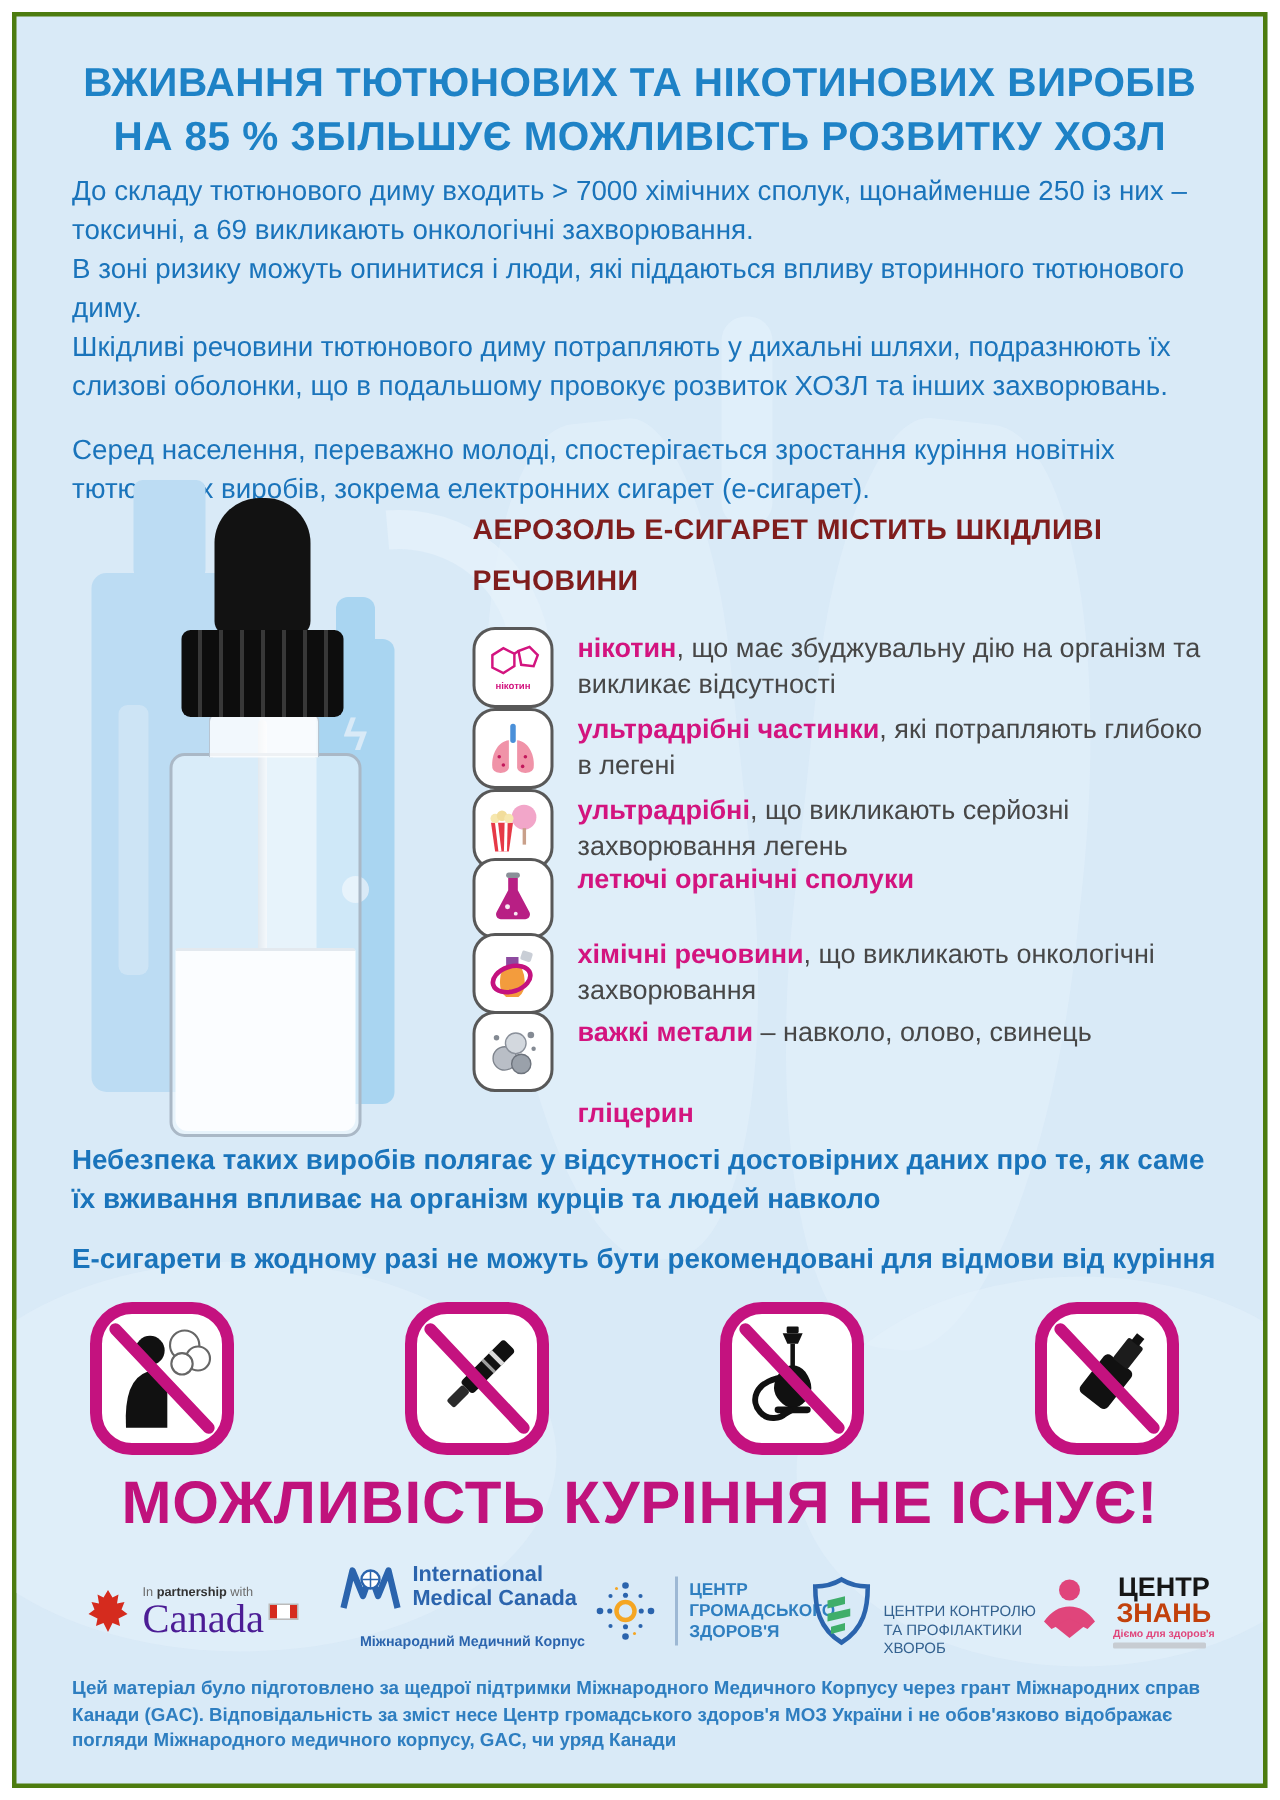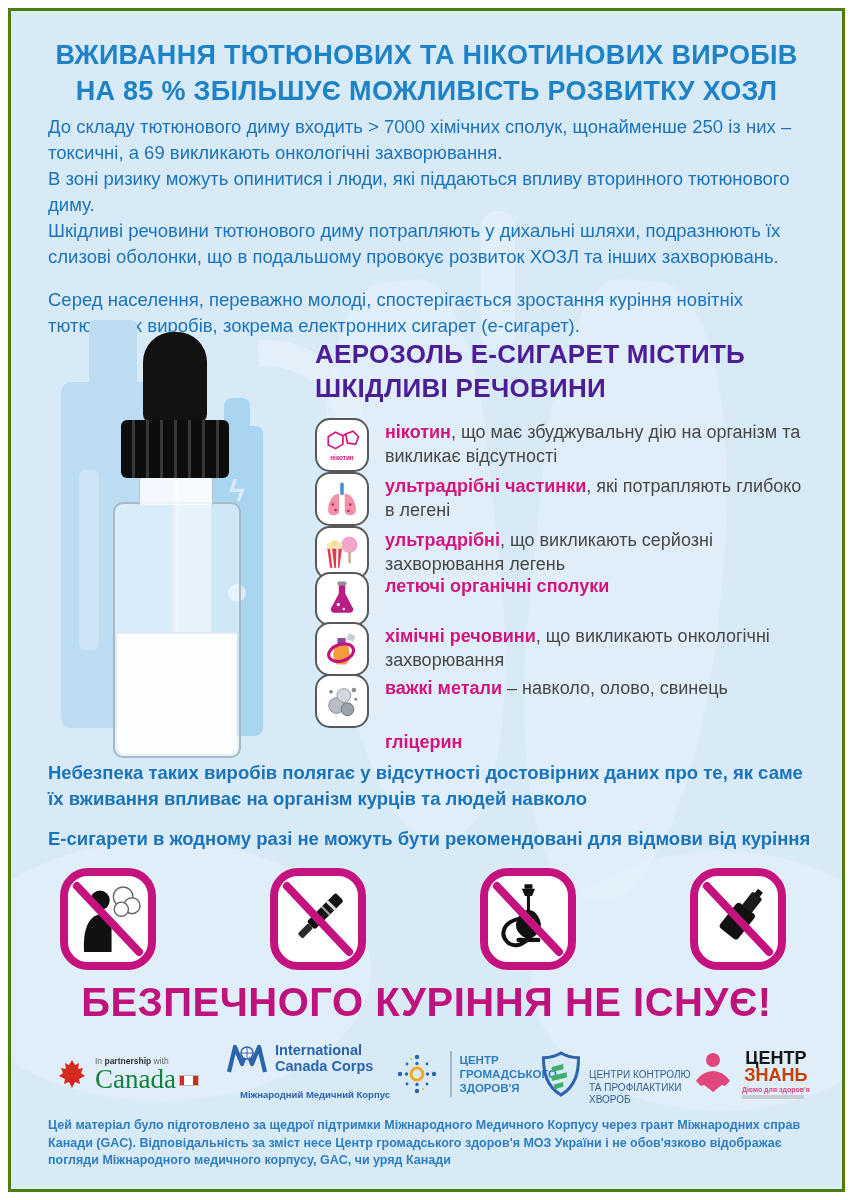--- a/index.html
+++ b/index.html
@@ -48,22 +48,22 @@
   .bot-body{position:absolute;left:68px;top:172px;width:124px;height:252px;background:rgba(246,251,255,.5);
             border:2px solid #aab8c6;border-radius:10px;}
   .bot-liquid{position:absolute;left:2px;right:2px;bottom:2px;height:120px;background:#fbfdff;
               border-top:2px solid #e3e9ef;border-radius:2px 2px 8px 8px;}
   .pipette{position:absolute;left:127px;top:150px;width:6px;height:252px;border-radius:3px;
            background:linear-gradient(90deg,#cfd7e0,#f2f5f8);}
   .pipette::after{content:"";position:absolute;left:-2px;bottom:-12px;width:10px;height:16px;background:#e9eef3;
                   border:1px solid #c9d3dc;border-radius:50% 50% 60% 60%;}
 
   
-  .aer-head{position:absolute;left:304px;top:326px;width:524px;color:#4c1d95;
-            font-size:26px;font-weight:800;line-height:34px;letter-spacing:.3px;}
+  .aer-head{position:absolute;left:304px;top:326px;width:524px;color:#7f1d1d;
+            font-size:19px;font-weight:800;line-height:34px;letter-spacing:.3px;}
   .aer-item{position:absolute;left:304px;width:520px;}
   .aer-icon{position:absolute;left:0;top:0;width:54px;height:54px;background:#fff;border:2px solid #585858;
             border-radius:15px;box-sizing:border-box;}
   .aer-icon svg{position:absolute;inset:3px;}
   .aer-text{position:absolute;left:70px;top:2px;width:420px;font-size:18px;line-height:24px;color:#474747;font-weight:500;}
   .aer-text .term{color:#d3147f;font-weight:800;}
 
   
   .warn{position:absolute;left:37px;width:765px;color:#1a74bb;font-size:18.5px;font-weight:600;line-height:26px;}
 
@@ -75,22 +75,22 @@
   
   .slogan{position:absolute;left:0;top:969px;width:100%;text-align:center;color:#c0127c;
           font-size:40px;font-weight:800;letter-spacing:.5px;}
 
   
   .partners{position:absolute;left:0;top:1031px;width:837px;height:64px;}
   .p-item{position:absolute;top:0;height:64px;}
   .canada{left:46px;display:flex;align-items:center;gap:8px;}
   .canada-text .pre{font-size:8.5px;color:#6b6b6b;}
   .canada-text .pre b{color:#333;}
-  .canada-text .name{font-family:"Liberation Serif","DejaVu Serif",serif;font-size:27px;color:#15803d;
-                     line-height:26px;display:flex;align-items:center;gap:3px;}
+  .canada-text .name{font-family:"Liberation Serif","DejaVu Serif",serif;font-size:27px;color:#4c1d95;
+                     line-height:26px;display:flex;align-items:flex-start;gap:3px;}
   .mini-flag{display:inline-block;width:18px;height:9px;margin-top:3px;
              background:linear-gradient(90deg,#d52b1e 0 25%,#ffffff 25% 75%,#d52b1e 75%);border:.5px solid #bbb;}
   .imc{left:214px;display:flex;align-items:flex-start;gap:6px;width:180px;flex-wrap:wrap;}
   .imc .nm{font-size:14.5px;font-weight:800;color:#2b64ad;line-height:16px;}
   .imc .sub{font-size:9.5px;font-weight:700;color:#2b64ad;margin-top:2px;width:100%;text-align:center;}
   .phc{left:381px;display:flex;align-items:center;gap:8px;}
   .phc .div{width:1.5px;height:46px;background:#9db8d4;}
   .phc .nm{font-size:11.5px;font-weight:800;color:#2f7fc0;line-height:14px;width:120px;}
   .cdc{left:529px;display:flex;align-items:center;gap:7px;}
   .cdc .nm{font-size:10px;font-weight:400;color:#33618f;line-height:12.5px;width:110px;margin-top:28px;}
@@ -271,21 +271,21 @@
       <svg viewBox="0 0 90 90">
         <g transform="rotate(38 45 48)">
           <rect x="31" y="30" width="26" height="36" rx="4" fill="#111"></rect>
           <rect x="37" y="11" width="14" height="20" rx="2" fill="#1c1c1c"></rect>
           <rect x="40" y="5" width="7" height="7" fill="#111"></rect>
         </g>
         <line x1="10" y1="8" x2="80" y2="82" stroke="#c4127f" stroke-width="9" stroke-linecap="round"></line>
       </svg>
     </div>
 
-    <div class="slogan">БЕЗПЕЧНОГО КУРІННЯ НЕ ІСНУЄ!</div>
+    <div class="slogan">МОЖЛИВІСТЬ КУРІННЯ НЕ ІСНУЄ!</div>
 
     <div class="partners">
 
       <div class="p-item canada">
         <svg width="30" height="32" viewBox="0 0 30 30">
           <path d="M15 1 l3 5 4 -2 -1 6 5 -1 -2 5 4 3 -6 3 1 5 -5 -2 -3 6 -3 -6 -5 2 1 -5 -6 -3 4 -3 -2 -5 5 1 -1 -6 4 2 Z" fill="#d52b1e"></path>
         </svg>
         <div class="canada-text">
           <div class="pre"><span>In </span><b>partnership</b><span> with</span></div>
           <div class="name">
@@ -297,21 +297,21 @@
 
       <div class="p-item imc">
         <svg width="44" height="32" viewBox="0 0 44 32">
           <path d="M4 30 L10 5 L17 22 L22 8 L27 22 L34 5 L40 30" stroke="#2b64ad" stroke-width="4.2" fill="none" stroke-linejoin="round"></path>
           <circle cx="22" cy="11" r="6" fill="#fff" stroke="#2b64ad" stroke-width="1.6"></circle>
           <line x1="22" y1="5.5" x2="22" y2="16.5" stroke="#2b64ad" stroke-width="1"></line>
           <line x1="16.5" y1="11" x2="27.5" y2="11" stroke="#2b64ad" stroke-width="1"></line>
         </svg>
         <div>
           <div class="nm">International</div>
-          <div class="nm">Canada Corps</div>
+          <div class="nm">Medical Canada</div>
         </div>
         <div class="sub">Міжнародний Медичний Корпус</div>
       </div>
 
       <div class="p-item phc">
         <svg width="50" height="50" viewBox="0 0 50 50">
           <circle cx="25" cy="25" r="6" fill="none" stroke="#f5a623" stroke-width="3"></circle>
           <circle cx="25" cy="8" r="2.2" fill="#2b64ad"></circle>
             <circle cx="25" cy="14.5" r="1.7" fill="#2b64ad"></circle>
           <circle cx="25" cy="35.5" r="1.7" fill="#2b64ad"></circle>

